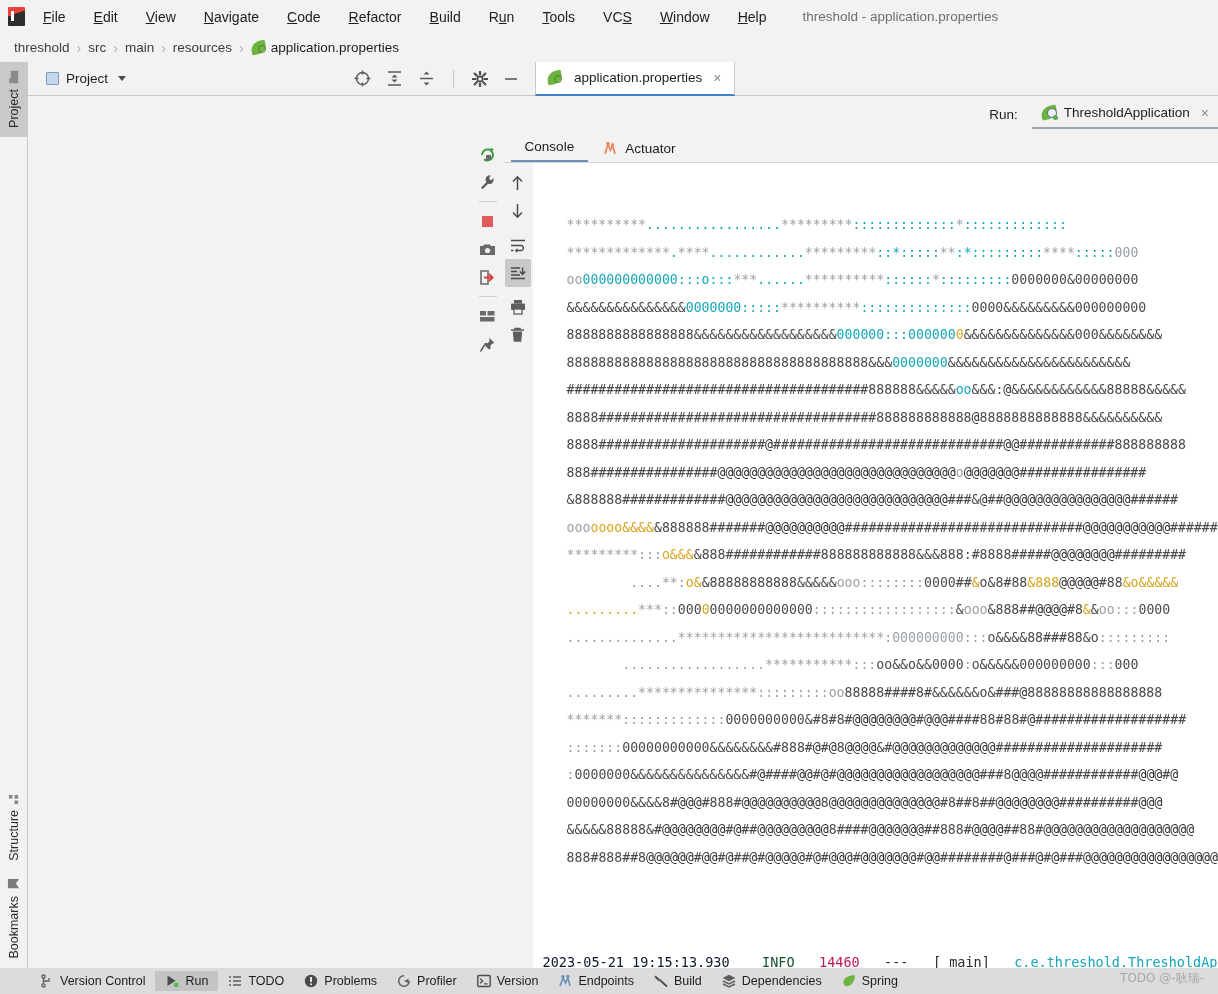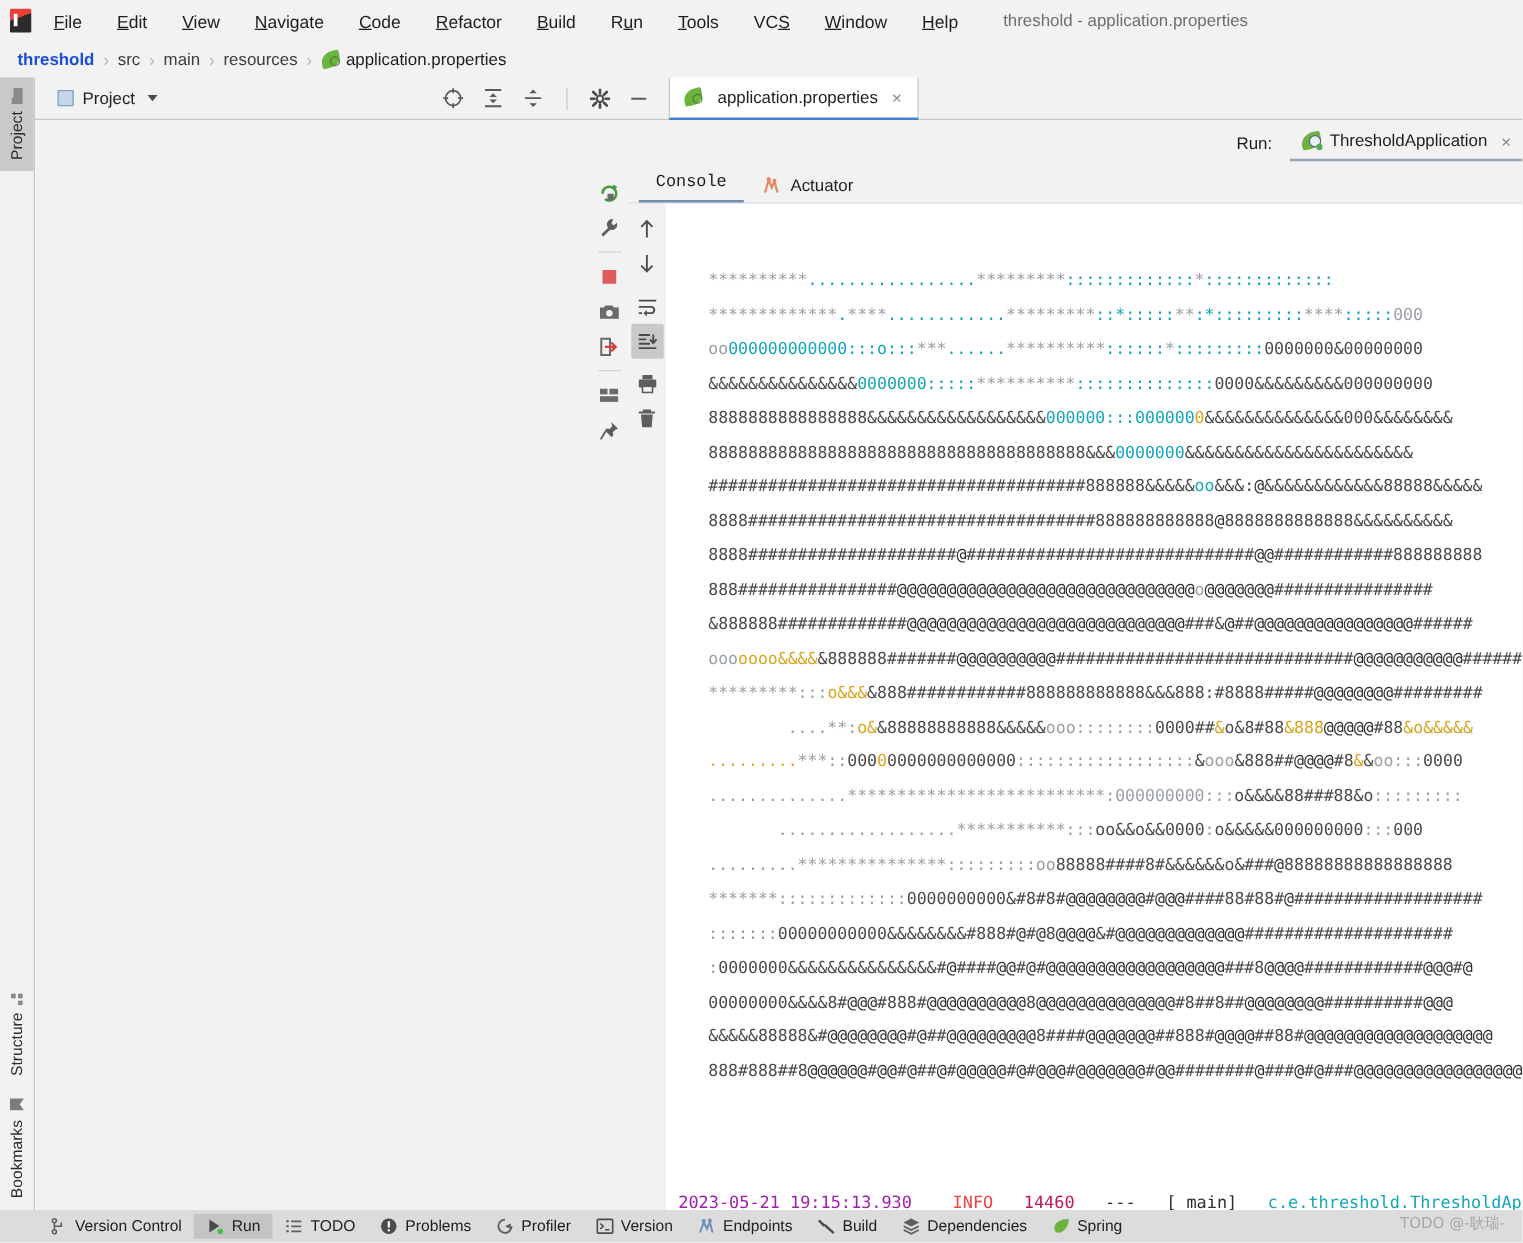--- a/index.html
+++ b/index.html
@@ -31,21 +31,21 @@
     padding:3px 8px; font-size:14px; color:#1d1d1d; cursor:default; white-space:nowrap;
   }
   .menu-item .mn { text-decoration:underline; }
   .win-title { margin-left:28px; font-size:13.5px; color:#6e6e6e; }
 
   
   .breadcrumb {
     height:29px; display:flex; align-items:center; padding-left:14px;
     background:#f2f2f2; flex:0 0 29px; font-size:13.5px;
   }
-  .bc-root { font-weight:bold; color:#1d4ed8; }
+  .bc-root { font-weight:normal; color:#404040; }
   .bc-sep { color:#b4b4b4; margin:0 7px; font-size:14px; }
   .bc-node { color:#3c3c3c; }
   .bc-leaf { color:#1d1d1d; }
   .spring-leaf {
     display:inline-block; width:15px; height:13px; margin-right:5px; position:relative;
     vertical-align:-2px;
   }
   .spring-leaf::before{
     content:""; position:absolute; inset:0;
     background:#6db33f;
@@ -132,21 +132,21 @@
 
   .console-col { flex:1 1 auto; display:flex; flex-direction:column; min-width:0; }
   .console-tabs {
     height:31px; flex:0 0 31px; display:flex; align-items:flex-end; gap:0;
     border-bottom:1px solid #d4d4d4; background:#f2f2f2; padding-left:8px;
   }
   .ctab {
     display:flex; align-items:center; gap:7px; padding:4px 14px 6px 14px;
     font-size:13.5px; color:#1d1d1d;
   }
-  .ctab.active { border-bottom:2px solid #6e8fb8;font-family:Liberation Mono, monospace; }
+  .ctab.active { border-bottom:2px solid #6e8fb8; }
 
   .console-area { flex:1 1 auto; display:flex; min-height:0; background:#ffffff; }
   .console-gutter {
     width:30px; flex:0 0 30px; background:#f2f2f2; display:flex; flex-direction:column;
     align-items:center; padding-top:6px; gap:0;
   }
   .g-btn { width:26px; height:28px; display:flex; align-items:center; justify-content:center; border-radius:2px; }
   .g-btn.sel { background:#c9c9c9; }
   .g-sep { height:6px; }
 
@@ -168,22 +168,22 @@
   .ascii .t { color:#15a6b8; }   
   .ascii .d { color:#4b4b4b; }   
   .ascii .y { color:#d7a520; }   
   .ascii .k { color:#2e2e2e; }   
 
   .logline {
     position:absolute; left:10px; bottom:-2px; white-space:nowrap;
     font-family:"DejaVu Sans Mono","Liberation Mono",monospace;
     font-size:13.5px; overflow:hidden;
   }
-  .lg-date { color:#a21caf; }
-  .lg-level { color:#ef4444; }
+  .lg-date { color:#0f172a; }
+  .lg-level { color:#14532d; }
   .lg-pid { color:#be185d; }
   .lg-dash { color:#2c2c2c; }
   .lg-thread { color:#2c2c2c; }
   .lg-class { color:#15a6b8; }
   .lg-msg { color:#2c2c2c; }
 
   
   .statusbar {
     height:26px; flex:0 0 26px; display:flex; align-items:center;
     background:#dcdcdc; padding-left:30px; gap:0; position:relative;

